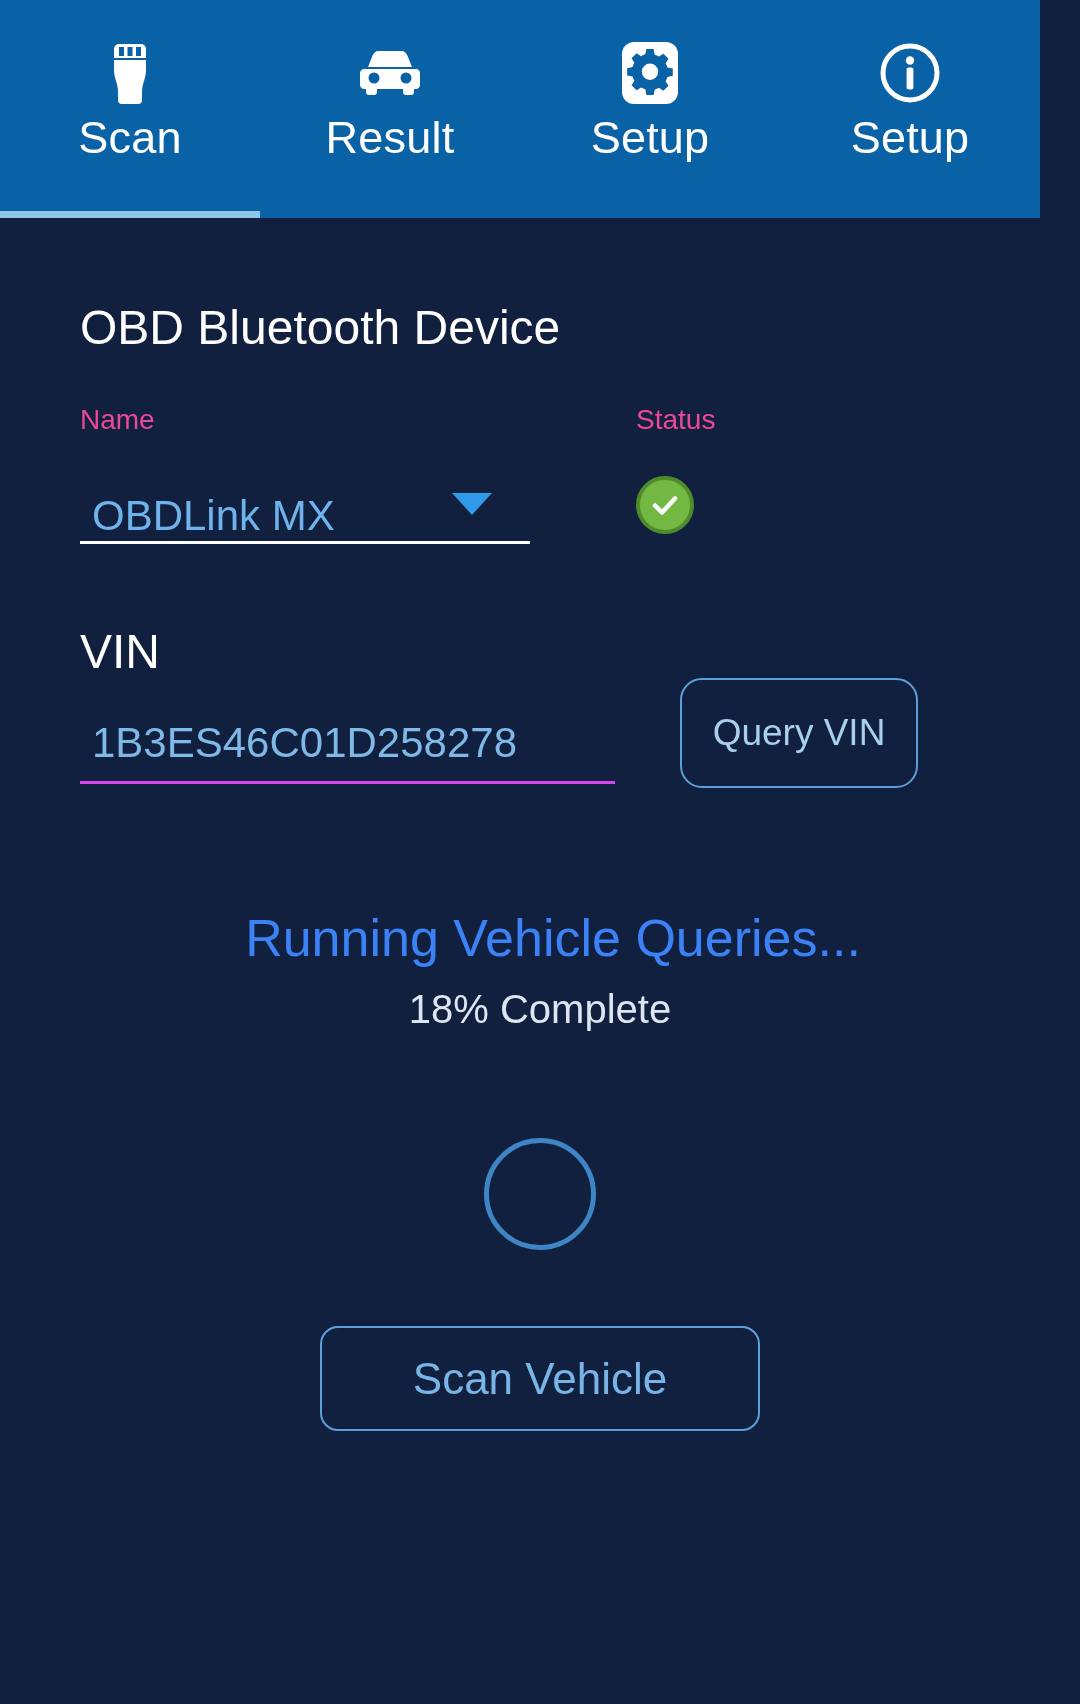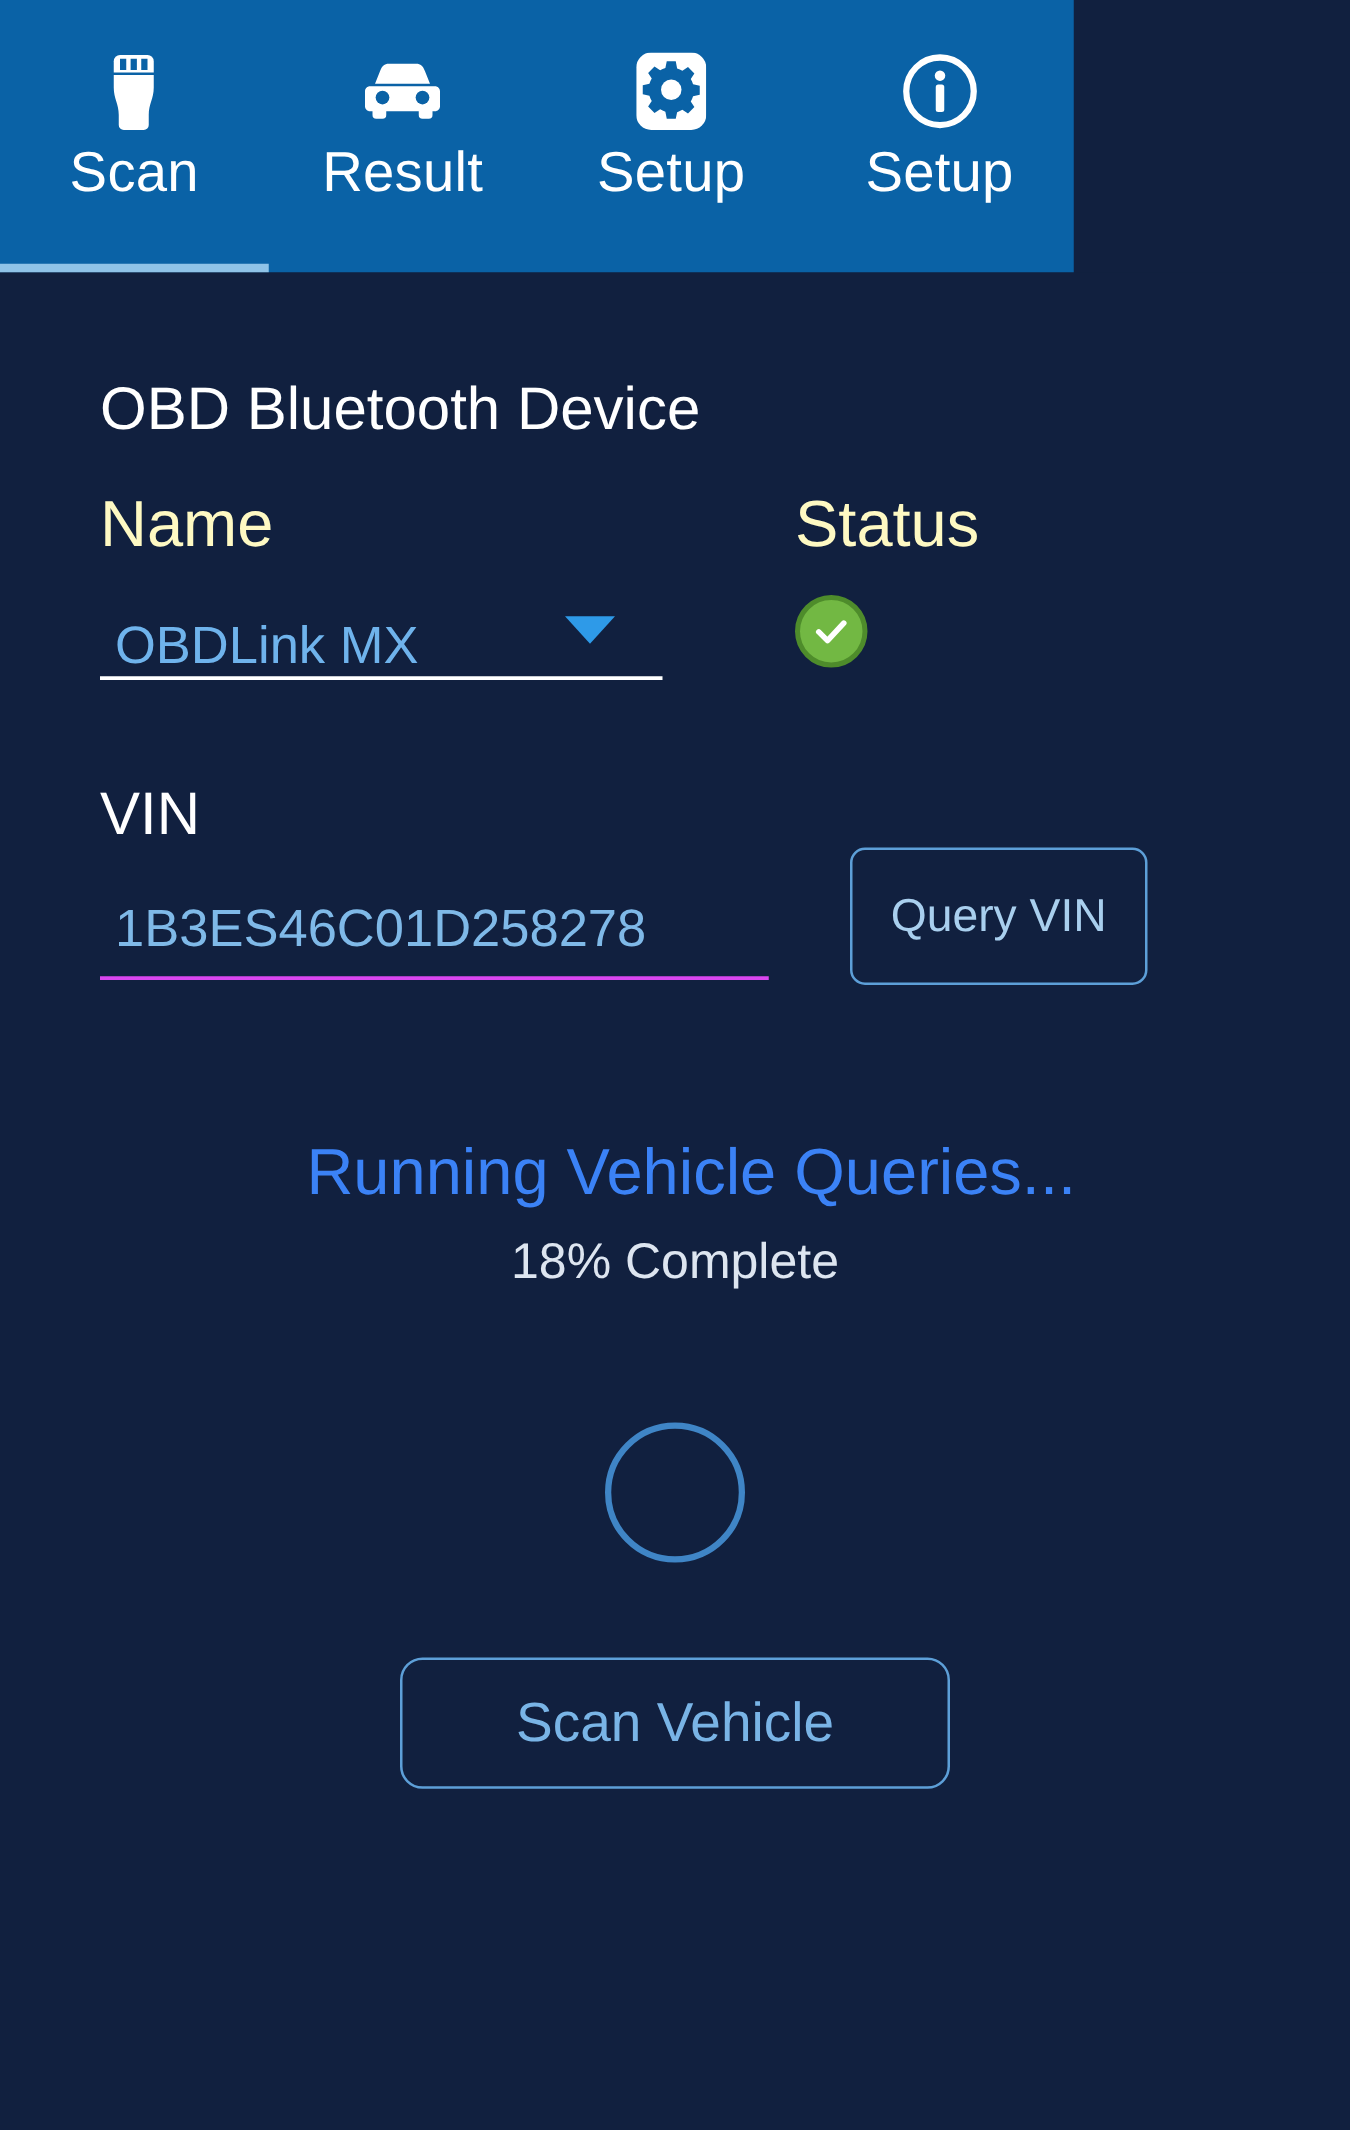--- a/index.html
+++ b/index.html
@@ -14,21 +14,21 @@
     position: relative;
     width: 1080px;
     height: 1704px;
     background: #11203f;
   }
 
   
   .topnav {
     position: absolute;
     top: 0; left: 0;
-    width: 859px;
+    width: 1040px;
     height: 218px;
     background: #0a62a6;
     display: flex;
     align-items: stretch;
   }
   .nav-tab {
     flex: 1 1 0;
     position: relative;
     display: flex;
     flex-direction: column;
@@ -75,22 +75,22 @@
     position: absolute;
     left: 80px;
     top: 82px;
     color: #ffffff;
     font-size: 48px;
     line-height: 56px;
     font-weight: 400;
   }
 
   .field-label {
-    color: #fef9c3;
-    font-size: 52px;
+    color: #ec4899;
+    font-size: 28px;
     line-height: 44px;
     font-weight: 400;
   }
 
   
   .name-block {
     position: absolute;
     left: 80px;
     top: 180px;
     width: 450px;
@@ -179,21 +179,21 @@
     line-height: 48px;
     padding-left: 12px;
   }
   .query-vin-btn {
     position: absolute;
     left: 680px;
     top: 460px;
     width: 238px;
     height: 110px;
     border: 2px solid #5d9fd8;
-    border-radius: 12px;
+    border-radius: 22px;
     background: transparent;
     color: #a9cfee;
     font-family: "Liberation Sans", sans-serif;
     font-size: 37px;
     line-height: 42px;
     cursor: pointer;
   }
 
   
   .progress-title {

